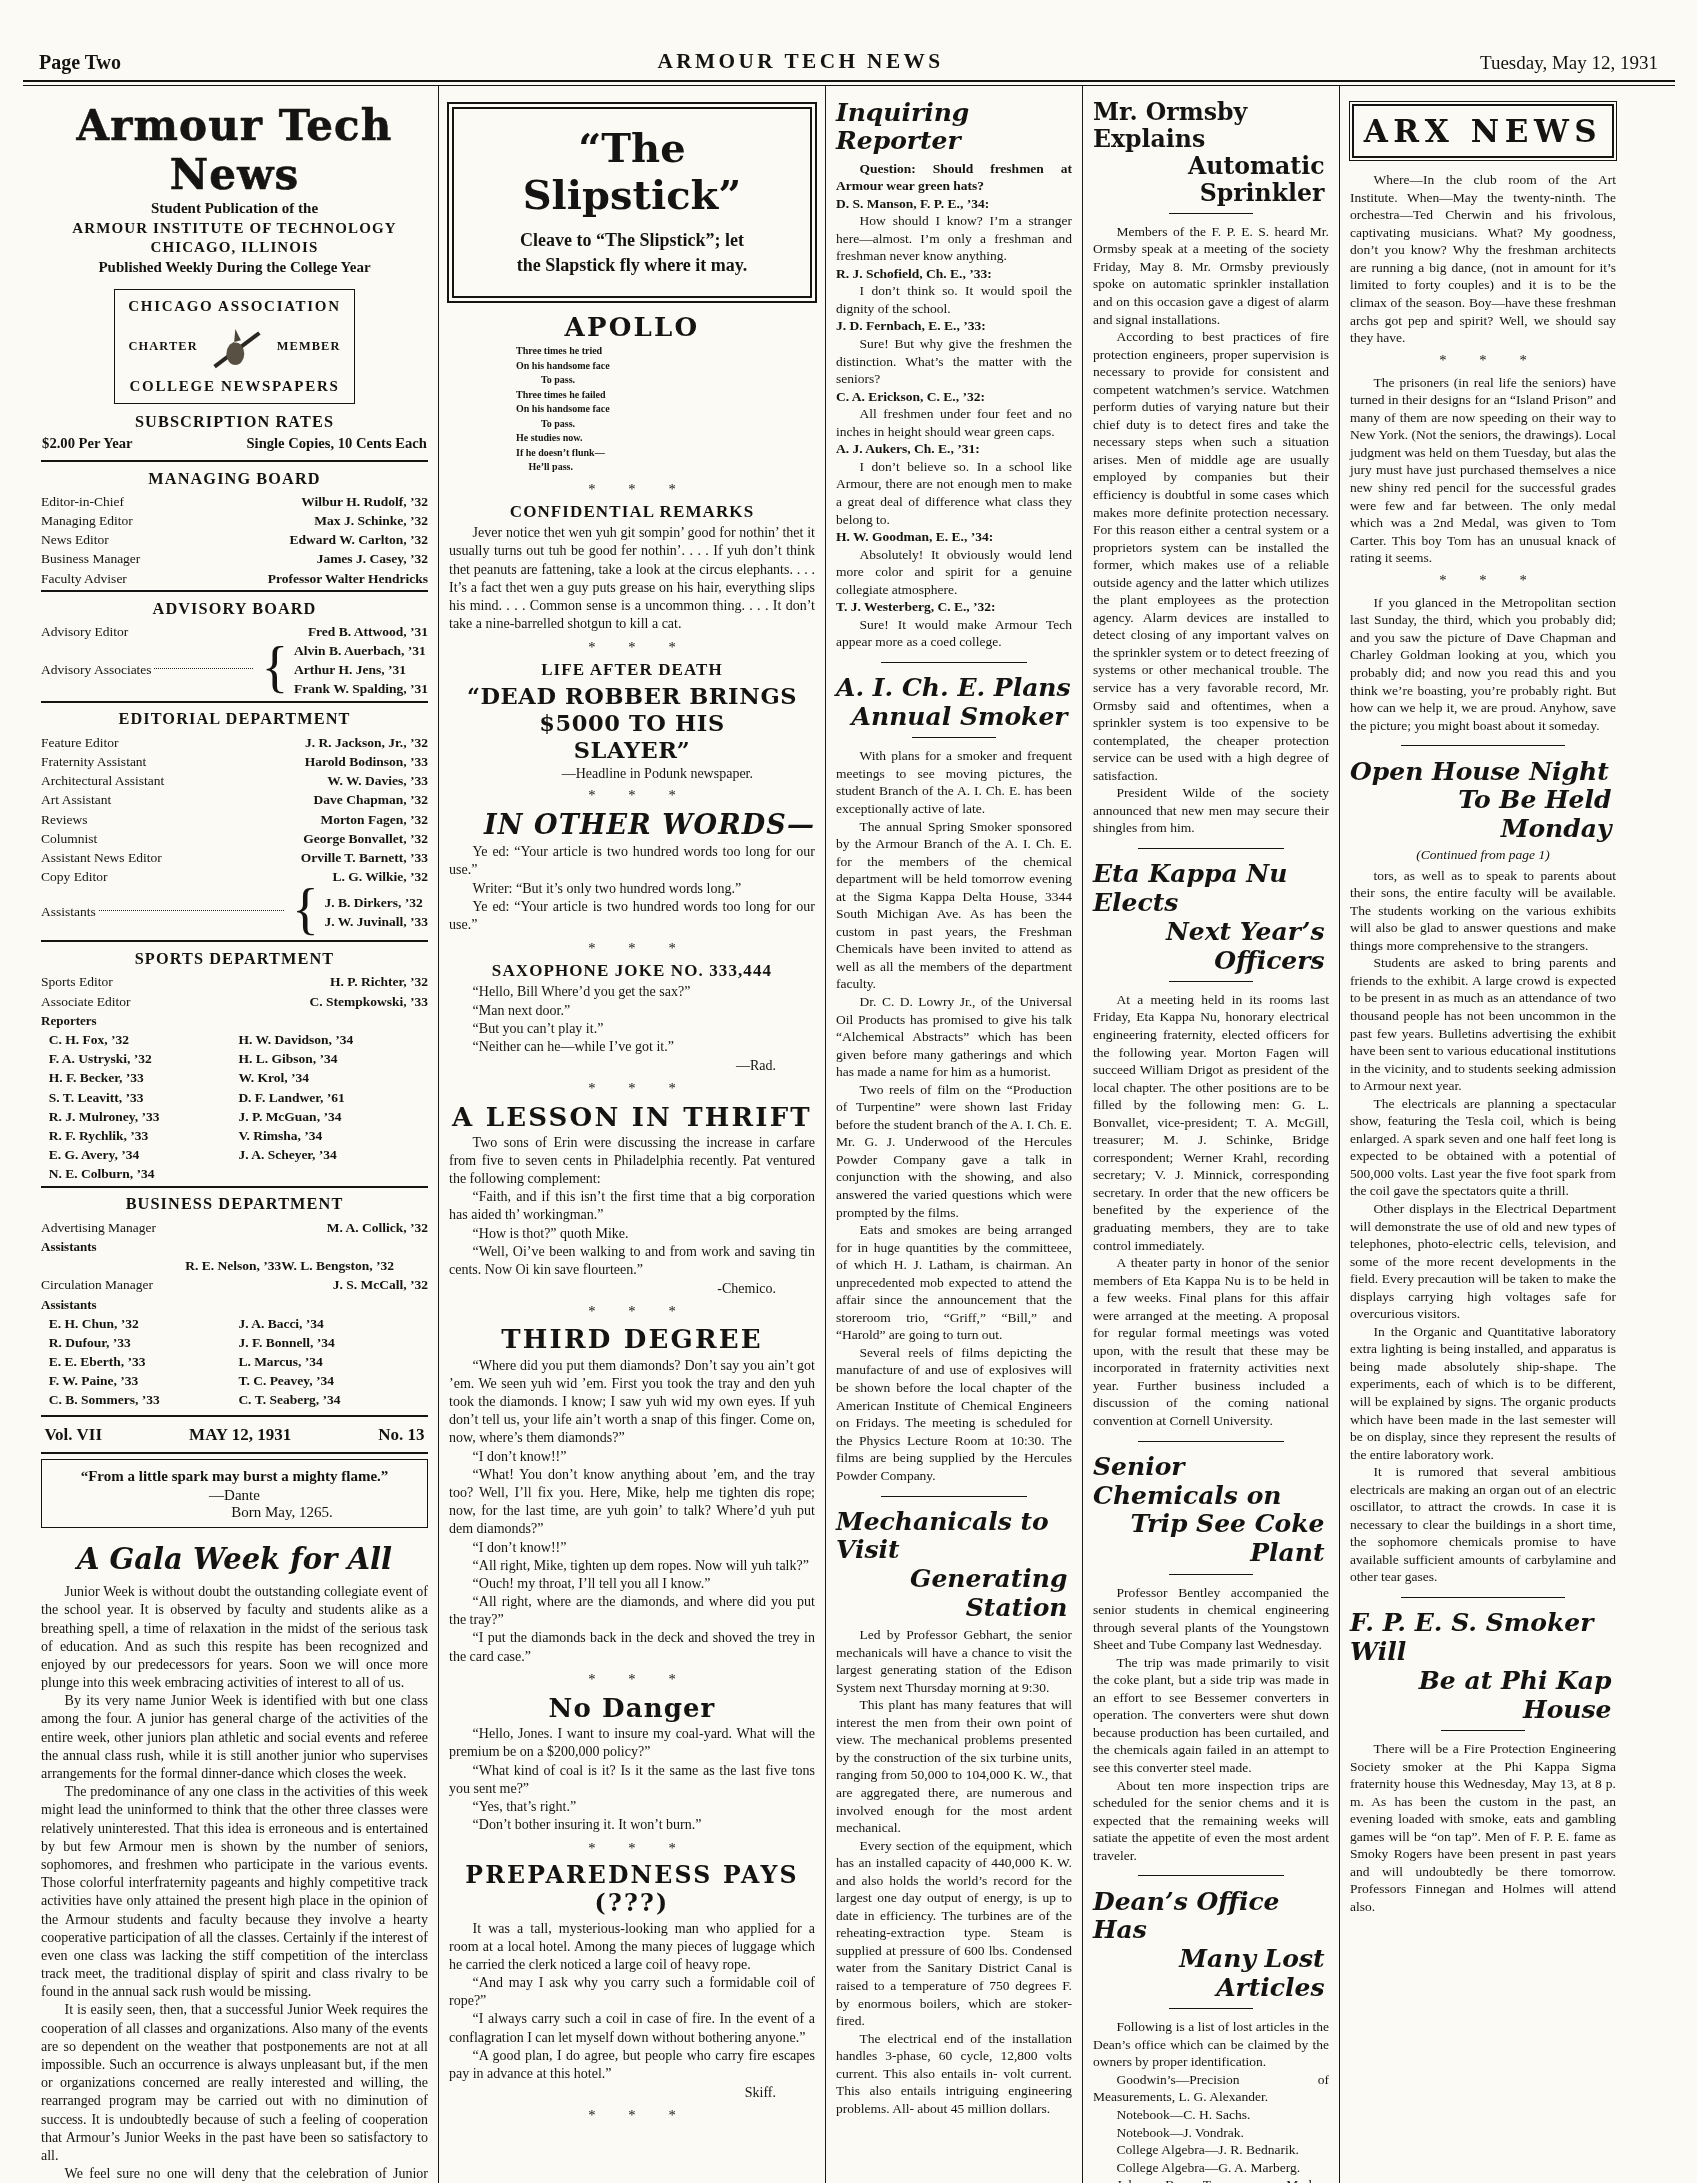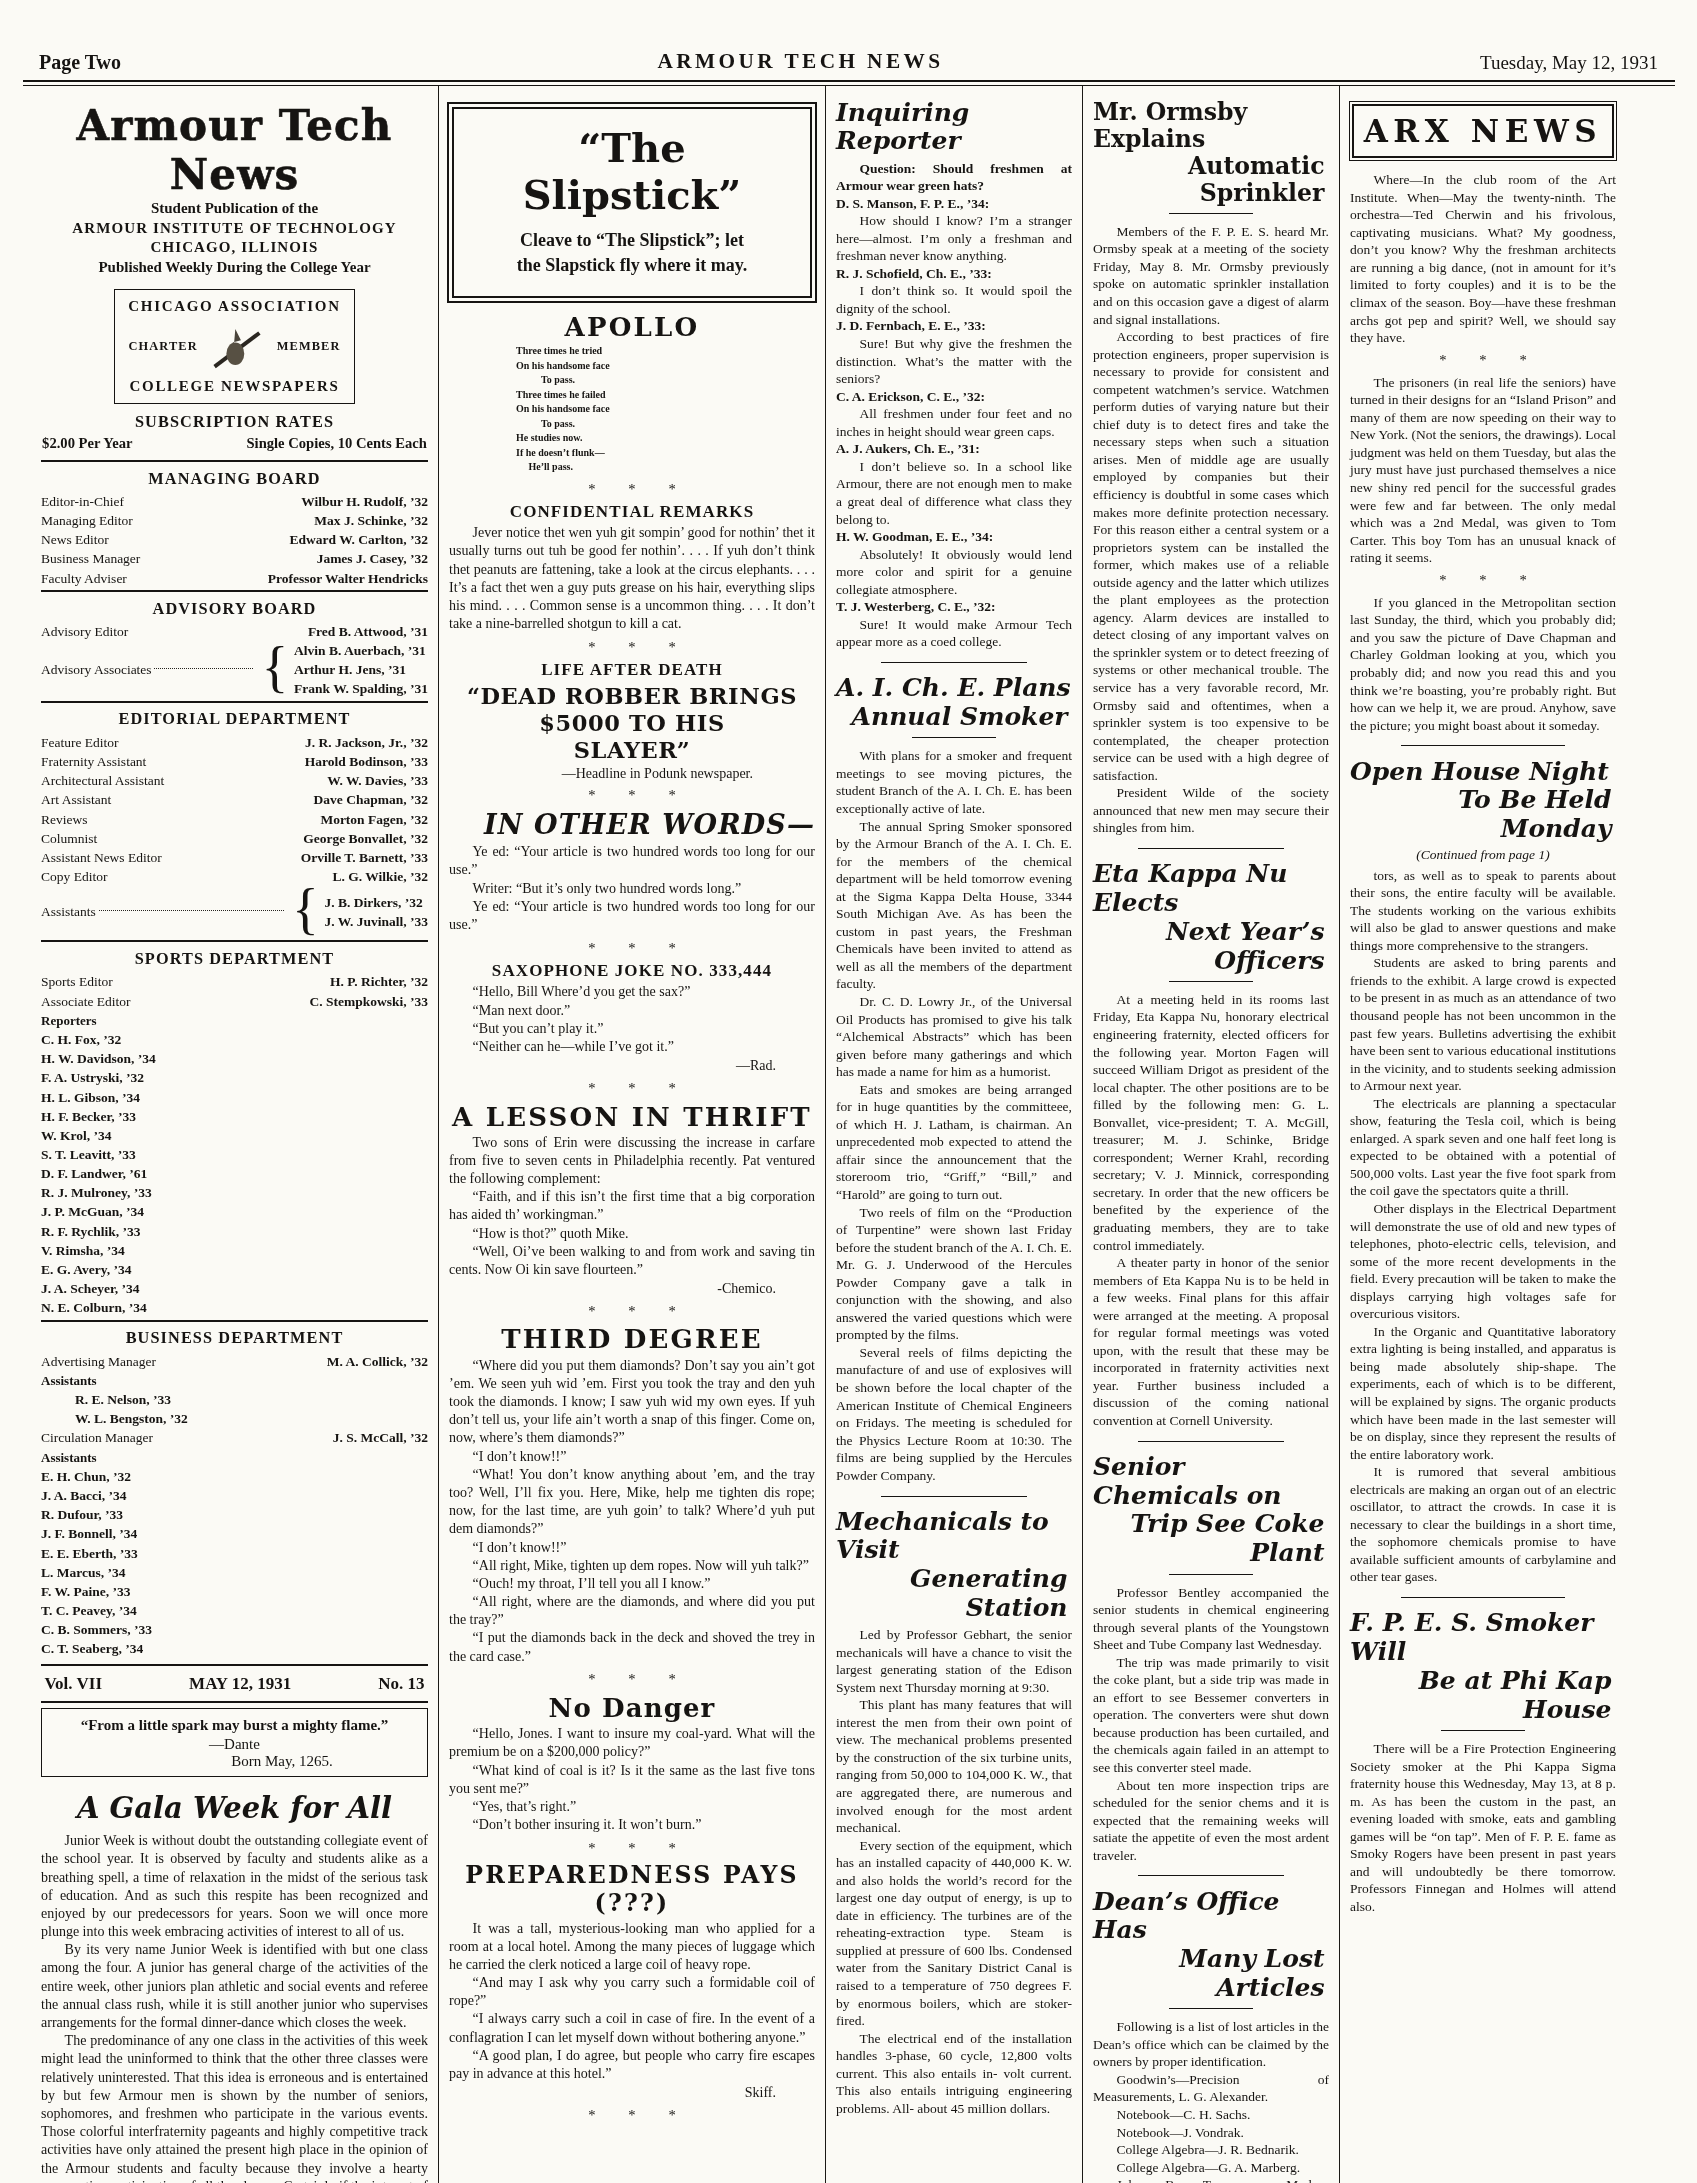--- a/index.html
+++ b/index.html
@@ -51,21 +51,21 @@
   .rule1 { border-top:2.2px double #161412; margin:2.2px 0 3.4px; }
   .roster { font-size:13.5px;font-family:Liberation Serif, serif; }
   .roster .row { display:flex; align-items:baseline; line-height:1.42; }
   .roster .dots { flex:1; border-bottom:1.7px dotted #2a2username2520; margin:0 2.8px 3.4px; min-width:17px; border-color:#27241f; }
   .roster .role { white-space:nowrap; }
   .roster .name { white-space:nowrap; font-weight:bold; }
   .brace-group { display:flex; align-items:center; justify-content:flex-start; }
   .brace-label { white-space:nowrap; }
   .brace { font-size:56px; font-weight:300; line-height:.85; padding:0 5.6px 4.5px; }
   .brace-names { font-size:13.5px; font-weight:bold; line-height:1.42; }
-  .two-col { display:flex; justify-content:flex-end; font-size:13.5px; font-weight:bold; line-height:1.42;flex-direction:column; }
+  .two-col { display:flex; justify-content:flex-end; font-size:13.5px; font-weight:bold; line-height:1.42; }
   .two-col .c { width:49%; }
   .center-label { font-size:13px; font-weight:bold; margin:2.2px 0 1.1px; }
   .vol-row { display:flex; justify-content:space-between; font-size:17px; font-weight:bold; padding:4.5px 3.4px; }
   .quotebox { border:1.7px solid #161412; margin-top:5.6px; padding:7.9px 5.6px 5.6px; text-align:center; font-size:15px; }
   .quotebox .q { font-weight:bold; }
   .quotebox .a1 { margin-top:2.2px; }
   .quotebox .a2 { padding-left:95px; }
   
   .ed-title { text-align:center; font-size:29px; font-weight:bold; font-style:italic; margin:14.6px 0 6.7px; font-family:"DejaVu Serif",serif; }
   
@@ -495,22 +495,22 @@
       <article>
         <div class="nhead">
           <div class="l1">A. I. Ch. E. Plans</div>
           <div class="l2">Annual Smoker</div>
         </div>
         <div class="head-rule"></div>
         <div>
             <p class="body">With plans for a smoker and frequent meetings to see moving pictures, the student Branch of the A. I. Ch. E. has been exceptionally active of late.</p>
             <p class="body">The annual Spring Smoker sponsored by the Armour Branch of the A. I. Ch. E. for the members of the chemical department will be held tomorrow evening at the Sigma Kappa Delta House, 3344 South Michigan Ave. As has been the custom in past years, the Freshman Chemicals have been invited to attend as well as all the members of the department faculty.</p>
             <p class="body">Dr. C. D. Lowry Jr., of the Universal Oil Products has promised to give his talk “Alchemical Abstracts” which has been given before many gatherings and which has made a name for him as a humorist.</p>
+            <p class="body">Two reels of film on the “Production of Turpentine” were shown last Friday before the student branch of the A. I. Ch. E. Mr. G. J. Underwood of the Hercules Powder Company gave a talk in conjunction with the showing, and also answered the varied questions which were prompted by the films.</p>
             <p class="body">Eats and smokes are being arranged for in huge quantities by the committeee, of which H. J. Latham, is chairman.  An unprecedented mob expected to attend the affair since the announcement that the storeroom trio, “Griff,” “Bill,” and “Harold” are going to turn out.</p>
-            <p class="body">Two reels of film on the “Production of Turpentine” were shown last Friday before the student branch of the A. I. Ch. E. Mr. G. J. Underwood of the Hercules Powder Company gave a talk in conjunction with the showing, and also answered the varied questions which were prompted by the films.</p>
             <p class="body">Several reels of films depicting the manufacture of and use of explosives will be shown before the local chapter of the American Institute of Chemical Engineers on Fridays. The meeting is scheduled for the Physics Lecture Room at 10:30. The films are being supplied by the Hercules Powder Company.</p>
           </div>
       </article>
       <div class="art-rule"></div>
 
       <article>
         <div class="nhead">
           <div class="l1">Mechanicals to Visit</div>
           <div class="l2">Generating Station</div>
         </div>

